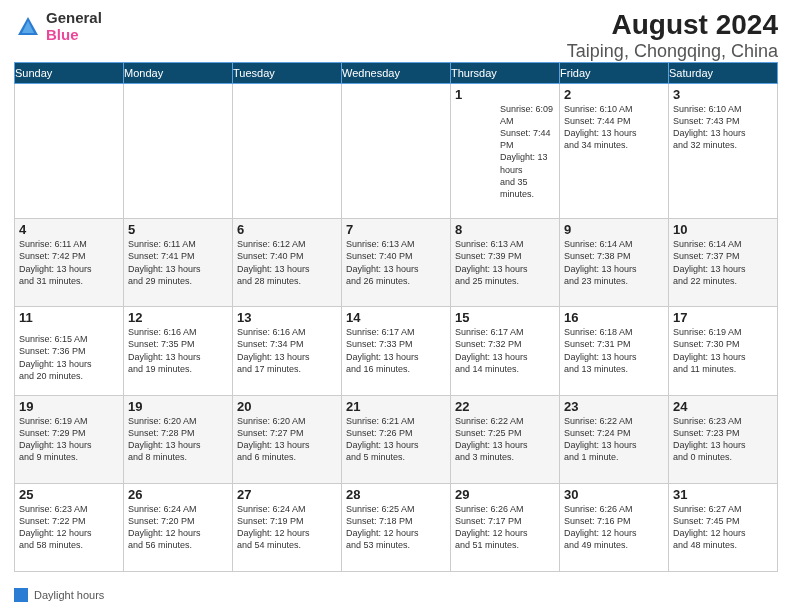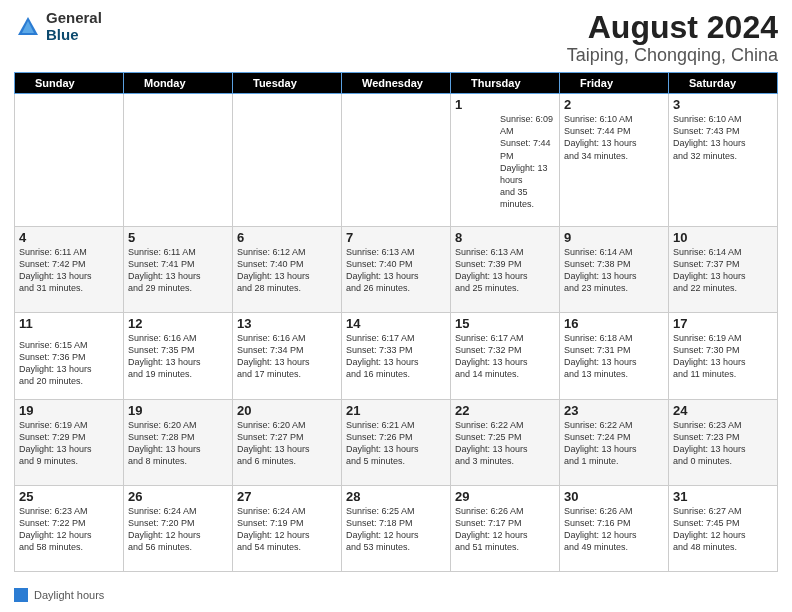--- a/index.html
+++ b/index.html
@@ -14,71 +14,70 @@
       width: 792px;
       height: 612px;
       padding: 10px 14px 10px 14px;
       display: flex;
       flex-direction: column;
     }
     .header {
       display: flex;
       justify-content: space-between;
       align-items: flex-start;
-      margin-bottom: 6px;
     }
     .logo {
       display: flex;
       align-items: center;
       gap: 4px;
     }
     .logo-text {
       display: flex;
       flex-direction: column;
       line-height: 1.1;
     }
     .logo-general {
       font-size: 15px;
       font-weight: bold;
       color: #333;
     }
     .logo-blue {
       font-size: 15px;
       font-weight: bold;
-      color: #0c4a6e;
+      color: #ec4899;
     }
     .logo-icon {
       width: 28px;
       height: 28px;
     }
     .title-block {
       text-align: right;
     }
     .main-title {
-      font-size: 32px;
+      font-size: 28px;
       font-weight: bold;
       color: #222;
       line-height: 1.1;
     }
     .subtitle {
       font-size: 18px;
       color: #555;
     }
     .calendar-table {
       width: 100%;
       border-collapse: collapse;
       flex: 1;
       table-layout: fixed;
     }
     .calendar-table th {
-      background: #000000;
+      background: #0c4a6e;
       color: #fff;
       font-size: 11px;
-      font-weight: bold;
-      padding: 4px 20px;
+      font-weight: normal;
+      padding: 4px 0;
       text-align: left;
       border: 1px solid #5ba0e0;
     }
     .calendar-table td {
       border: 1px solid #ccc;
       vertical-align: top;
       padding: 3px 4px;
       font-size: 9.5px;
       color: #333;
       background: #fff;

